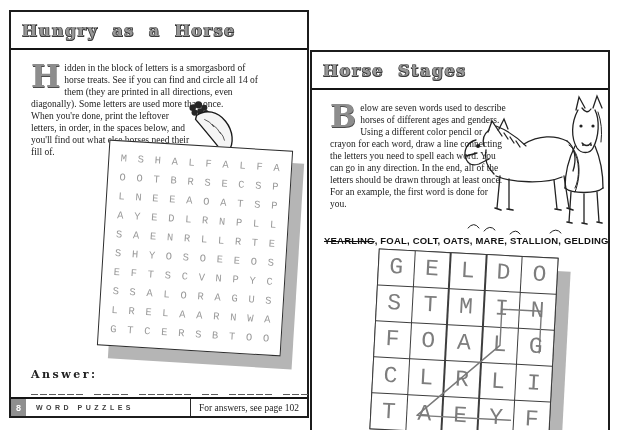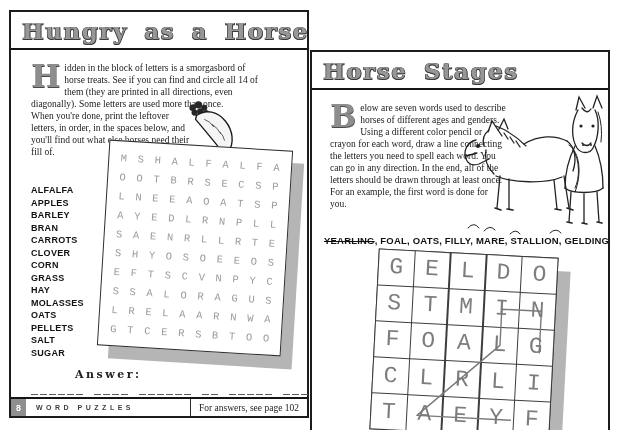--- a/index.html
+++ b/index.html
@@ -6,21 +6,21 @@
   body{width:640px;height:430px;background:#ffffff;position:relative;overflow:hidden;
        font-family:"Liberation Serif",serif;color:var(--ink,#1a1a1a);}
   .page{position:absolute;top:10px;width:300px;height:408px;background:#fff;
         border:2px solid #1c1c1c;box-sizing:border-box;}
   .page.left{left:9px;}
   .page.right{left:310px;margin-top:40px;}
 
   
   .title-bar{height:38px;border-bottom:2.5px solid #141414;display:flex;align-items:center;
              padding-left:11px;box-sizing:border-box;}
-  .page-title{font-family:"DejaVu Serif",serif;font-weight:bold;font-size:23px;
+  .page-title{font-family:"DejaVu Serif",serif;font-weight:bold;font-size:16px;
               color:var(--title_gray,#979797);letter-spacing:1.5px;word-spacing:7px;
               text-shadow:0.7px 0.7px 0 #3a3a3a,-0.5px -0.5px 0 #3a3a3a,
                           0.7px -0.5px 0 #3a3a3a,-0.5px 0.7px 0 #3a3a3a;
               white-space:nowrap;}
 
   
   .intro{position:absolute;font-size:9.5px;line-height:12px;color:var(--ink,#1a1a1a);}
   .page.left .intro{left:20px;top:50px;width:228px;}
   .page.right .intro{left:18px;top:50px;width:176px;}
   .dropcap{float:left;font-family:"DejaVu Serif",serif;font-weight:bold;font-size:31px;
@@ -40,21 +40,21 @@
   .ws-box{position:absolute;left:0;top:0;width:100%;height:100%;background:#fff;
           border:1.3px solid #2e2e2e;box-sizing:border-box;transform:rotate(3.5deg);
           display:grid;grid-template-columns:repeat(10,1fr);grid-template-rows:repeat(10,1fr);
           padding:7px 6px;}
   .ws-letter{display:flex;align-items:center;justify-content:center;
              font-family:"Liberation Mono",monospace;font-size:10.5px;
              color:var(--grid_letter_gray,#9a9a9a);}
 
   
   .answer-label{position:absolute;left:20px;top:356px;font-family:"DejaVu Serif",serif;
-                font-weight:bold;font-size:11px;letter-spacing:2.5px;color:#222;margin-left:44px;}
+                font-weight:bold;font-size:11px;letter-spacing:2.5px;color:#222;}
   .answer-line{position:absolute;left:20px;top:372px;width:268px;white-space:nowrap;}
   .blank-group{display:inline-block;margin-right:9px;}
   .dash{display:inline-block;width:6.5px;height:1.6px;background:#5a5a5a;
         margin-right:2.5px;vertical-align:middle;}
   .answer-punct{font-size:10px;color:#222;vertical-align:middle;}
 
   
   .stage-words{position:absolute;left:12px;top:183px;width:280px;text-align:center;
                font-family:"Liberation Sans",sans-serif;font-weight:bold;font-size:9.5px;
                letter-spacing:0.2px;color:#111;white-space:nowrap;}
@@ -113,36 +113,20 @@
         <circle cx="22" cy="9" r="3.2"></circle>
           <circle cx="12" cy="14" r="3.2"></circle>
         <circle cx="18" cy="13" r="3.4"></circle>
           <circle cx="24" cy="14" r="2.6"></circle>
       </g>
       <path d="M14,17 C24,10 36,13 44,23 C52,33 53,46 47,54 C45,56 41,55 37,50 C29,40 18,27 13,21 Z" fill="#f5f5f5" stroke="#1a1a1a" stroke-width="1.4"></path>
       <path d="M22,21 q6,2 10,8 M30,26 q6,4 9,10 M38,34 q4,4 5,9" fill="none" stroke="#444" stroke-width="0.9"></path>
     </svg>
   </div>
 
-  <div class="word-list" id="left-words">
-      <div class="word-item">ALFALFA</div>
-      <div class="word-item">APPLES</div>
-      <div class="word-item">BARLEY</div>
-      <div class="word-item">BRAN</div>
-      <div class="word-item">CARROTS</div>
-      <div class="word-item">CLOVER</div>
-      <div class="word-item">CORN</div>
-      <div class="word-item">GRASS</div>
-      <div class="word-item">HAY</div>
-      <div class="word-item">MOLASSES</div>
-      <div class="word-item">OATS</div>
-      <div class="word-item">PELLETS</div>
-      <div class="word-item">SALT</div>
-      <div class="word-item">SUGAR</div>
-    </div>
 
   <div class="ws-wrap">
     <div class="ws-shadow"></div>
     <div class="ws-box" id="left-grid">
         <span class="ws-letter">M</span>
         <span class="ws-letter">S</span>
         <span class="ws-letter">H</span>
         <span class="ws-letter">A</span>
         <span class="ws-letter">L</span>
         <span class="ws-letter">F</span>
@@ -295,21 +279,21 @@
         <path d="M144,24 q5,14 3,30" stroke-width="1.0"></path>
       </g>
       <path d="M14,140 q6,-7 11,0 M30,143 q6,-7 11,-1 M96,145 q6,-6 11,0 M56,146 q6,-6 10,0" stroke-width="1.0"></path>
     </svg>
   </div>
 
   <div class="intro">
     <span class="dropcap">B</span><span>elow are seven words used to describe horses of different ages and genders. Using a different color pencil or crayon for each word, draw a line connecting the letters you need to spell each word. You can go in any direction. In the end, all of the letters should be drawn through at least once. For an example, the first word is done for you.</span>
   </div>
 
-  <div class="stage-words"><span class="struck">YEARLING</span><span>, FOAL, OATS, FILLY, MARE, STALLION, GELDING</span></div>
+  <div class="stage-words"><span class="struck">YEARLING</span><span>, FOAL, COLT, OATS, MARE, STALLION, GELDING</span></div>
 
   <div class="st-wrap">
     <div class="st-shadow"></div>
     <div class="st-box" id="right-grid">
         <span class="st-cell">G</span>
         <span class="st-cell">E</span>
         <span class="st-cell">L</span>
         <span class="st-cell">D</span>
         <span class="st-cell">O</span>
         <span class="st-cell">S</span>

